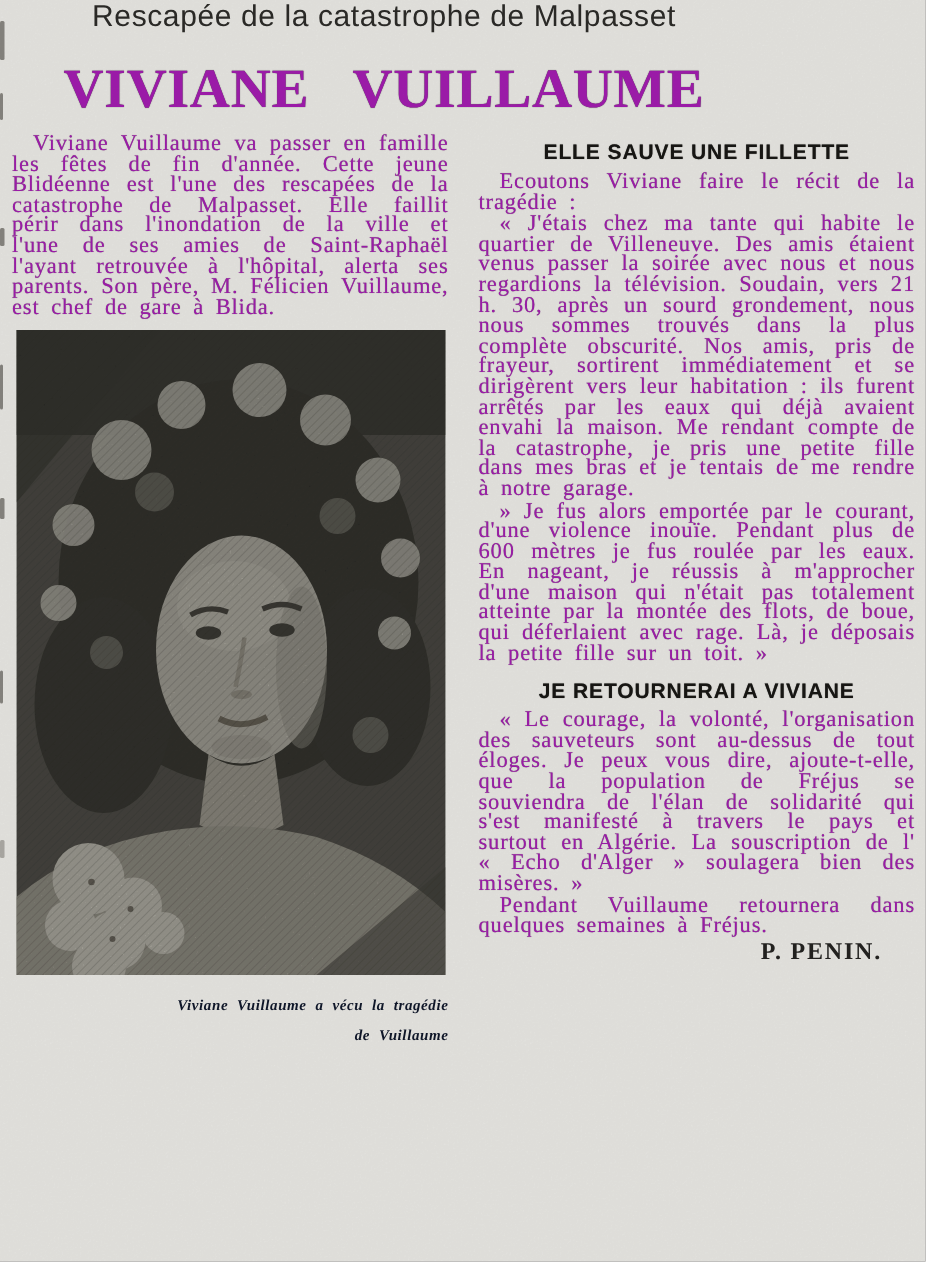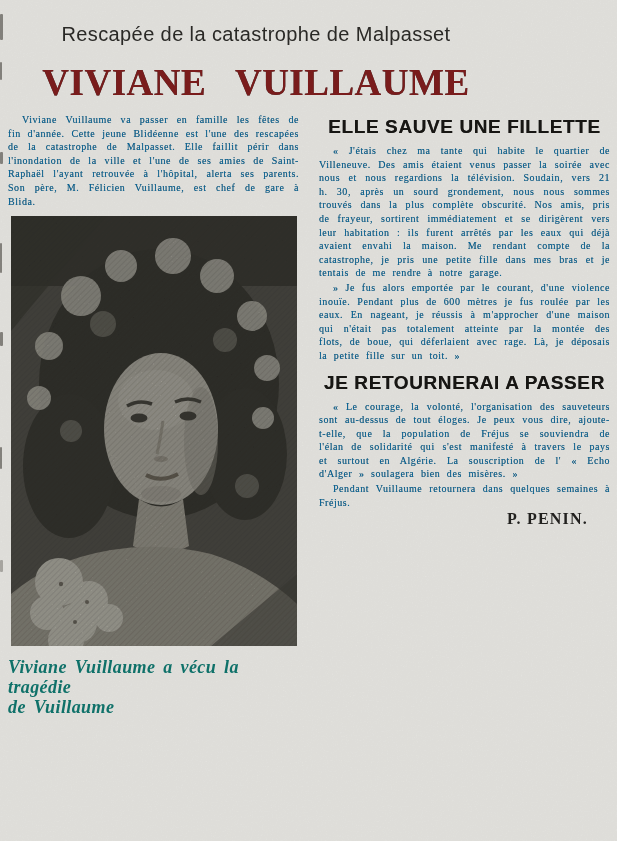--- a/index.html
+++ b/index.html
@@ -6,63 +6,63 @@
   body { background: #777; }
   .page {
     position: relative;
     width: 617px; height: 841px;
     background: #e9e8e4;
     overflow: hidden;
     font-family: "Liberation Serif", "DejaVu Serif", serif;
     color: #232220;
   }
   
-  .header { width: 512px; padding-top: 23px; text-align: center; }
+  .header { width: 512px; padding-top: 0; text-align: center; }
   .kicker {
     font-family: "Liberation Sans", "DejaVu Sans", sans-serif;
     font-size: 20px; letter-spacing: .4px; color: #2c2b28;
   }
   .headline { margin-top: 15px; }
   .headline .hl {
     display: block;
     font-weight: 700; font-size: 37px; line-height: 43px;
-    letter-spacing: .5px; color: #7f1d1d;
+    letter-spacing: .5px; color: #a21caf;
     text-shadow: 0 0 .6px rgba(20,20,18,.8);
   }
   
   .columns { display: flex; gap: 20px; padding: 7px 7px 0 8px; margin-top: 2px; }
   .col { width: 291px; }
   .body-p {
-    font-size: 10px; line-height: 13.6px;
+    font-size: 15px; line-height: 13.6px;
     text-align: justify; text-indent: 14px;
     letter-spacing: .55px; word-spacing: 3.5px;
-    color: #0369a1;
+    color: #a21caf;
     text-shadow: 0 0 .5px rgba(40,38,34,.55);
   }
   .right .body-p { margin-bottom: 1px; }
   .sec-heading {
     font-family: "Liberation Sans", "DejaVu Sans", sans-serif;
-    font-size: 19px; font-weight: 700; letter-spacing: .6px;
+    font-size: 14px; font-weight: 700; letter-spacing: .6px;
     text-align: center; color: #181714;
     margin: 3px 0 6px;
     text-shadow: 0 0 .5px rgba(20,20,18,.7);
   }
   .sec-heading.second { margin-top: 9px; }
   .byline {
     text-align: right; padding-right: 22px; margin-top: 1px;
     font-weight: 700; font-size: 16px; letter-spacing: 1.2px;
   }
   
   .photo-frame { margin: 8px 0 0 3px; width: 286px; height: 430px; }
   .photo-frame svg { display: block; }
   .caption {
-    margin-top: 11px; text-align: left;
-    font-style: italic; font-weight: 700; font-size: 18px;
+    margin-top: 11px; text-align: right;
+    font-style: italic; font-weight: 700; font-size: 10px;
     line-height: 20px; letter-spacing: .4px; word-spacing: 3px;
-    color: #0f766e;
+    color: #0f172a;
   }
   .caption span { display: block; }
   
   .artifact { position: absolute; background: #55524c; opacity: .65; border-radius: 1px; }
   .page-grain {
     position: absolute; inset: 0; width: 617px; height: 841px;
     pointer-events: none; mix-blend-mode: multiply; opacity: .10;
   }
 </style>
 </head>
@@ -164,24 +164,25 @@
       </figure>
 
       <figcaption class="caption">
         <span>Viviane Vuillaume a vécu la tragédie</span>
         <span>de Vuillaume</span>
       </figcaption>
     </section>
 
     <section class="col right">
       <h2 class="sec-heading">ELLE SAUVE UNE FILLETTE</h2>
+      <p class="body-p">Ecoutons Viviane faire le récit de la tragédie :</p>
       <p class="body-p">« J'étais chez ma tante qui habite le quartier de Villeneuve. Des amis étaient venus passer la soirée avec nous et nous regardions la télévision. Soudain, vers 21 h. 30, après un sourd grondement, nous nous sommes trouvés dans la plus complète obscurité. Nos amis, pris de frayeur, sortirent immédiatement et se dirigèrent vers leur habitation : ils furent arrêtés par les eaux qui déjà avaient envahi la maison. Me rendant compte de la catastrophe, je pris une petite fille dans mes bras et je tentais de me rendre à notre garage.</p>
       <p class="body-p">» Je fus alors emportée par le courant, d'une violence inouïe. Pendant plus de 600 mètres je fus roulée par les eaux. En nageant, je réussis à m'approcher d'une maison qui n'était pas totalement atteinte par la montée des flots, de boue, qui déferlaient avec rage. Là, je déposais la petite fille sur un toit. »</p>
 
-      <h2 class="sec-heading second">JE RETOURNERAI A PASSER</h2>
+      <h2 class="sec-heading second">JE RETOURNERAI A VIVIANE</h2>
       <p class="body-p">« Le courage, la volonté, l'organisation des sauveteurs sont au-dessus de tout éloges. Je peux vous dire, ajoute-t-elle, que la population de Fréjus se souviendra de l'élan de solidarité qui s'est manifesté à travers le pays et surtout en Algérie. La souscription de l' « Echo d'Alger » soulagera bien des misères. »</p>
       <p class="body-p">Pendant Vuillaume retournera dans quelques semaines à Fréjus.</p>
 
       <div class="byline">P. PENIN.</div>
     </section>
   </main>
 
   <svg class="page-grain">
     <filter id="paper-noise">
       <feTurbulence type="fractalNoise" baseFrequency="0.8" numOctaves="2" stitchTiles="stitch"></feTurbulence>

